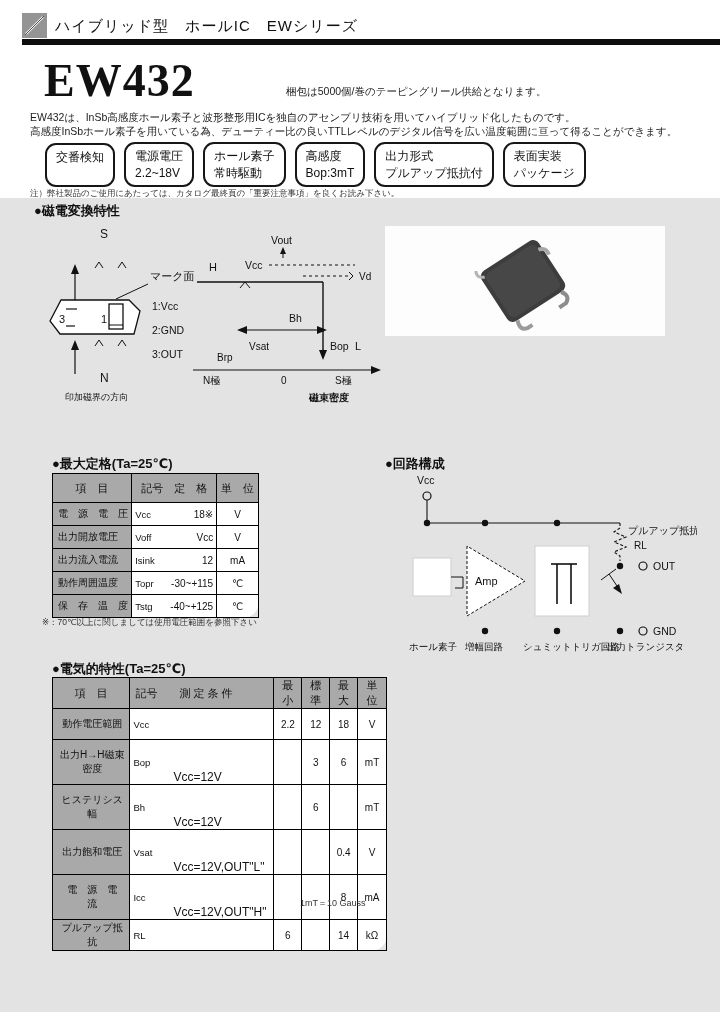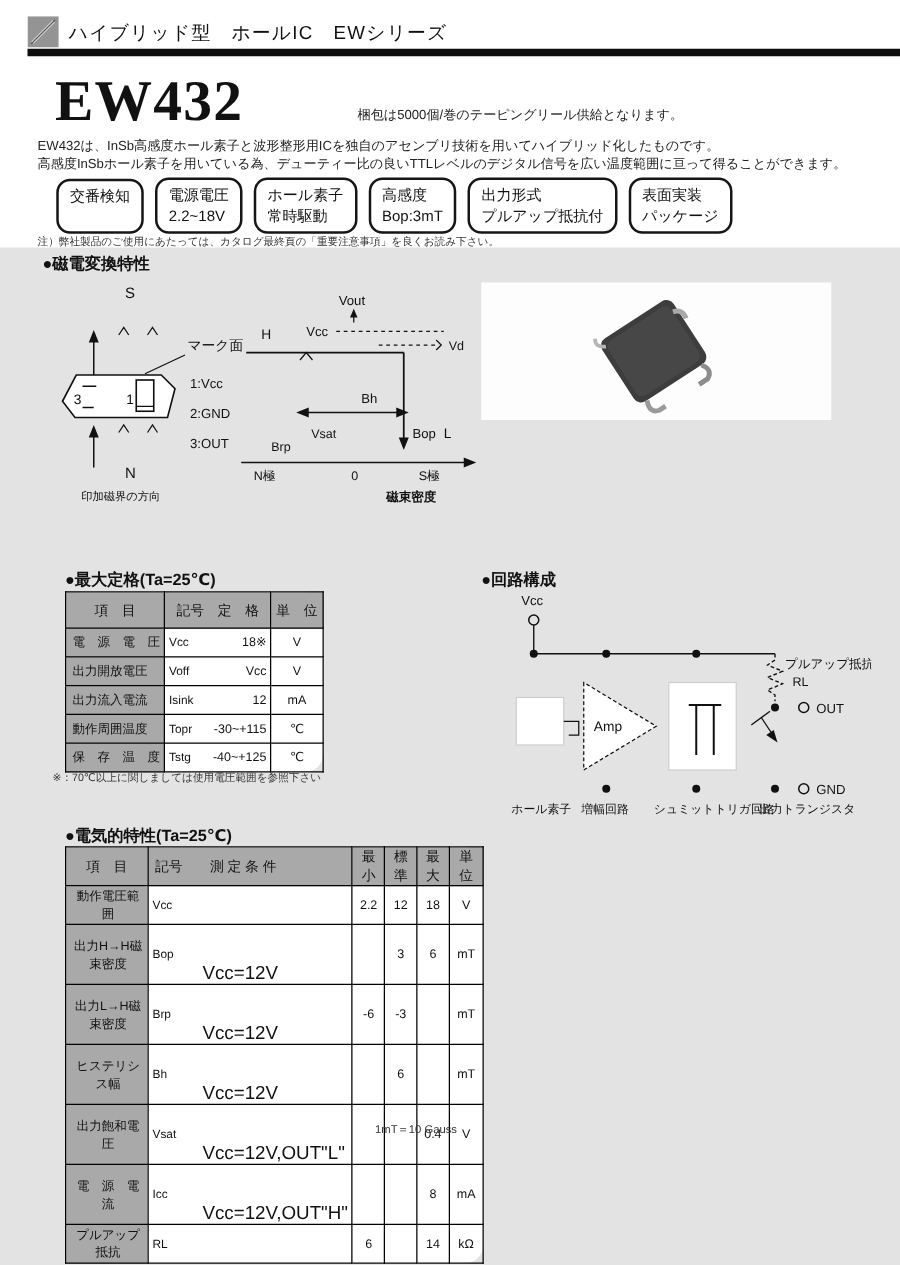--- a/index.html
+++ b/index.html
@@ -56,21 +56,21 @@
   .symval { display:flex; align-items:center; }
   .symval .sym { width:34px; font-size:9.5px; }
   .symval .val { flex:1; text-align:right; font-size:10px; }
   .maxrat-note { left:42px; top:617px; font-size:8.5px; color:#333; }
 
   .electab { left:52px; top:677px; width:335px; }
   .electab td { height:23px; text-align:center; }
   .electab td.itemcell { text-align:center; }
   .symcond { display:flex; align-items:center; text-align:left; }
   .symcond .sym { width:40px; font-size:9.5px; }
-  .symcond .cond { flex:1; font-size:15px;margin-top:30px; }
+  .symcond .cond { flex:1; font-size:12px;margin-top:30px; }
   .elec-foot { left:300px; top:897px; font-size:9px; color:#333; }
 
   svg text { font-family:"Liberation Sans","DejaVu Sans",sans-serif; fill:#111; }
 </style>
 </head>
 <body>
 
 <div class="abs white-band"></div>
 
 <svg class="abs hdr-icon" viewBox="0 0 25 25">
@@ -328,33 +328,20 @@
             <span class="sym">Bop</span>
             <span class="cond">Vcc=12V</span>
           </div>
         </td>
     <td></td>
     <td>3</td>
     <td>6</td>
     <td>mT</td>
   </tr>
   <tr>
-    <td class="itemcell">出力L→H磁束密度</td>
-    <td>
-          <div class="symcond">
-            <span class="sym">Brp</span>
-            <span class="cond">Vcc=12V</span>
-          </div>
-        </td>
-    <td>-6</td>
-    <td>-3</td>
-    <td></td>
-    <td>mT</td>
-  </tr>
-  <tr>
     <td class="itemcell">ヒステリシス幅</td>
     <td>
           <div class="symcond">
             <span class="sym">Bh</span>
             <span class="cond">Vcc=12V</span>
           </div>
         </td>
     <td></td>
     <td>6</td>
     <td></td>

